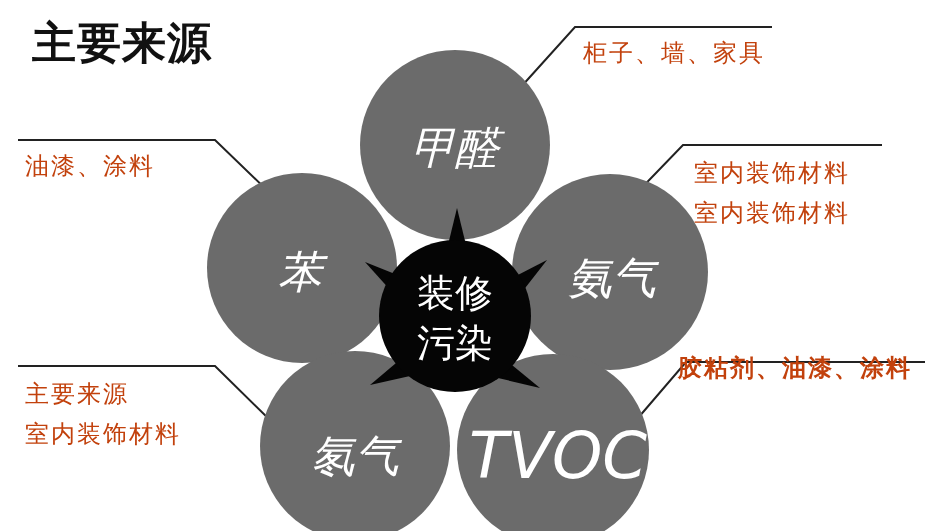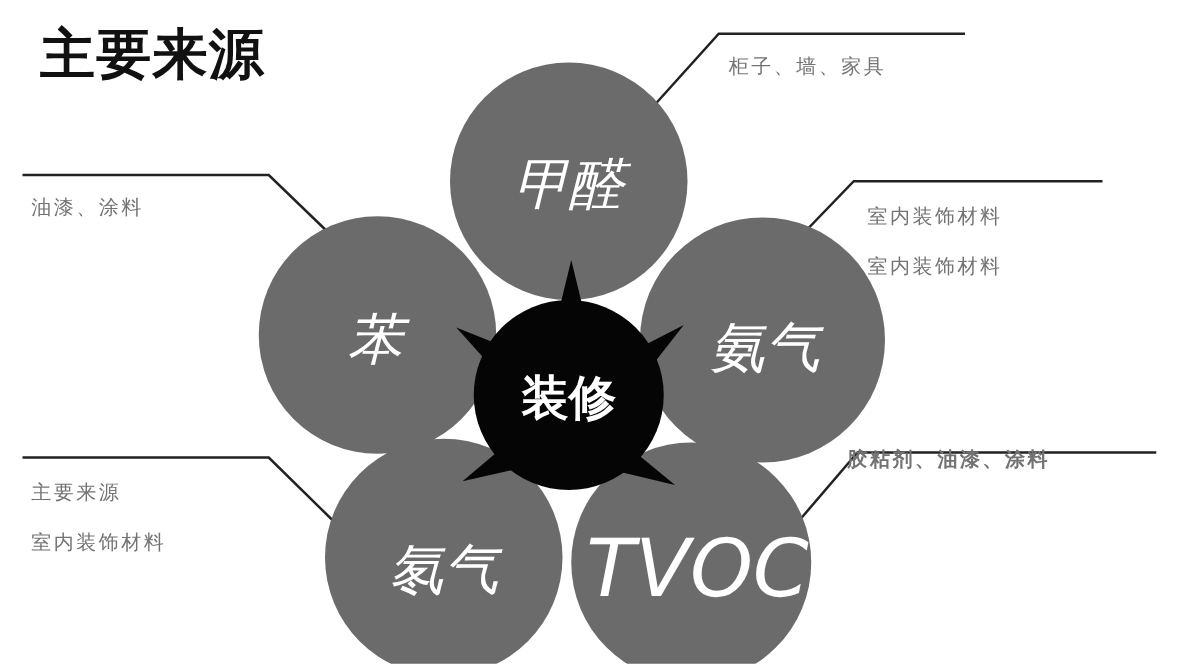--- a/index.html
+++ b/index.html
@@ -1,21 +1,21 @@
 <!DOCTYPE html>
 <html><head>
 <meta charset="utf-8">
 <style>
   html,body{margin:0;padding:0;background:#fff;}
   body{width:943px;height:531px;position:relative;overflow:hidden;font-family:"DejaVu Sans","Liberation Sans",sans-serif;}
   svg{position:absolute;left:0;top:0;}
   .title{position:absolute;left:32px;top:14px;font-size:44px;font-weight:bold;color:#111;letter-spacing:1px;}
-  .note{position:absolute;font-size:16px;color:#737373;line-height:40px;letter-spacing:2px;white-space:nowrap;}
+  .note{position:absolute;font-size:24px;color:#c2410c;line-height:40px;letter-spacing:2px;white-space:nowrap;}
   .circle-label{position:absolute;color:#fff;font-size:44px;text-align:center;white-space:nowrap;transform:translate(-50%,-50%);font-style:italic;}
-  .center-label{position:absolute;color:#fff;font-size:38px;text-align:center;line-height:50px;transform:translate(-50%,-50%);width:120px;font-weight:bold;}
+  .center-label{position:absolute;color:#fff;font-size:38px;text-align:center;line-height:50px;transform:translate(-50%,-50%);width:120px;}
 </style>
 </head>
 <body>
 
 <svg width="943" height="531">
 
   <polyline points="772,27 575,27 520,88" fill="none" stroke="#222" stroke-width="2"></polyline>
   <polyline points="18,140 215,140 272,195" fill="none" stroke="#222" stroke-width="2"></polyline>
   <polyline points="882,145 683,145 627,203" fill="none" stroke="#222" stroke-width="2"></polyline>
   <polyline points="18,366 215,366 273,423" fill="none" stroke="#222" stroke-width="2"></polyline>
@@ -41,20 +41,21 @@
 <div class="title">主要来源</div>
 
 <div class="circle-label" style="left:455px;top:148px;">甲醛</div>
 <div class="circle-label" style="left:300px;top:272px;">苯</div>
 <div class="circle-label" style="left:612px;top:278px;">氨气</div>
 <div class="circle-label" style="left:355px;top:456px;">氡气</div>
 <div class="circle-label" style="left:558px;top:456px;font-size:64px;">TVOC</div>
 
 <div class="center-label" style="left:455px;top:318px;">
   <div>装修</div>
+  <div>污染</div>
 </div>
 
 <div class="note" style="left:583px;top:33px;">
   <div>柜子、墙、家具</div>
 </div>
 <div class="note" style="left:25px;top:146px;">
   <div>油漆、涂料</div>
 </div>
 <div class="note" style="left:694px;top:153px;">
   <div>室内装饰材料</div>

